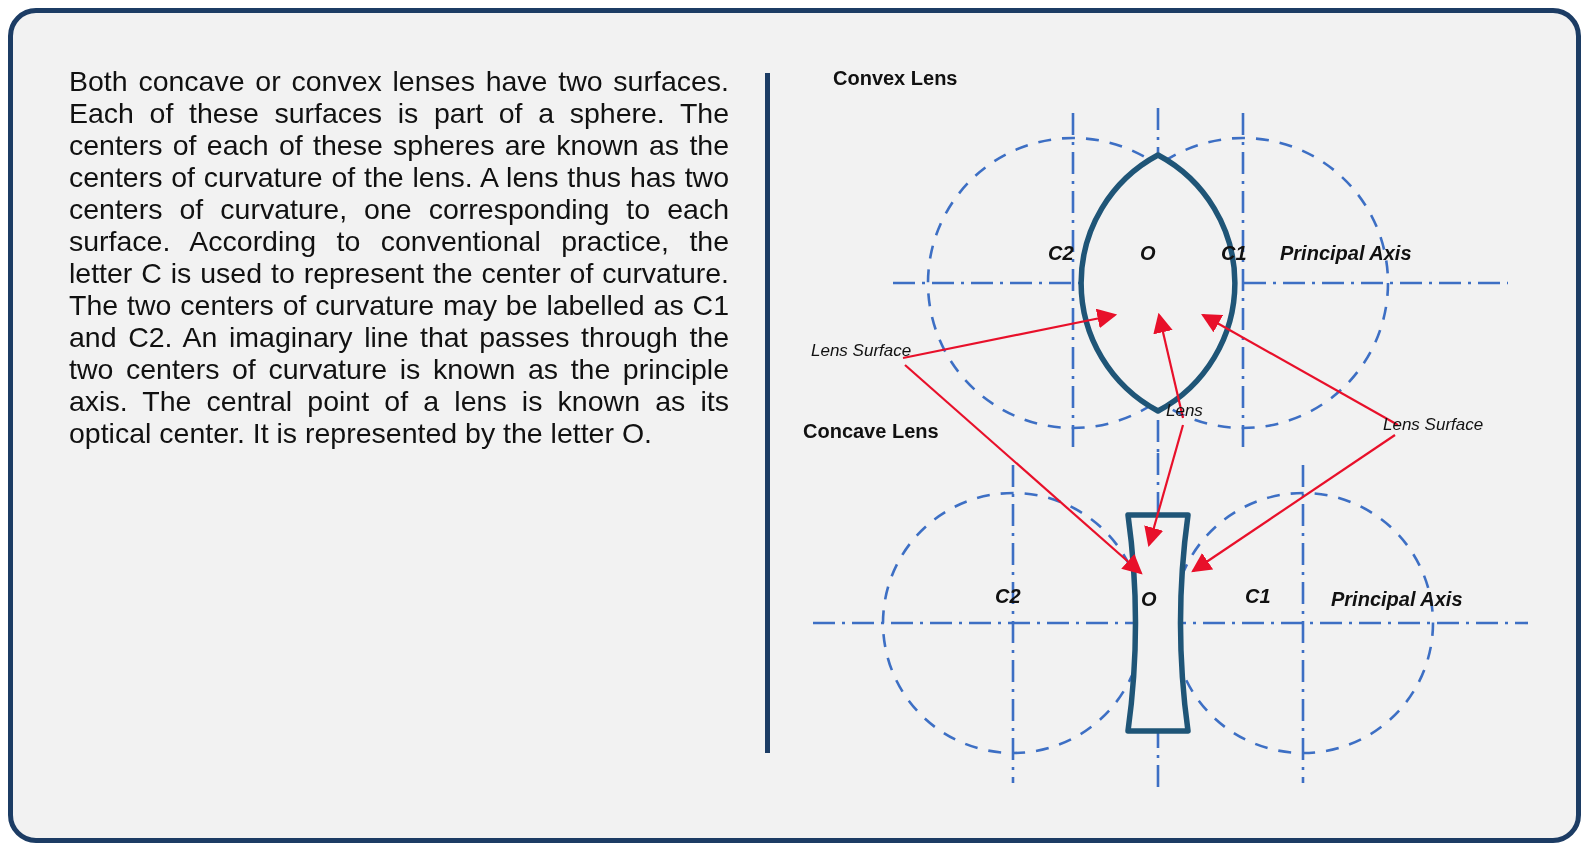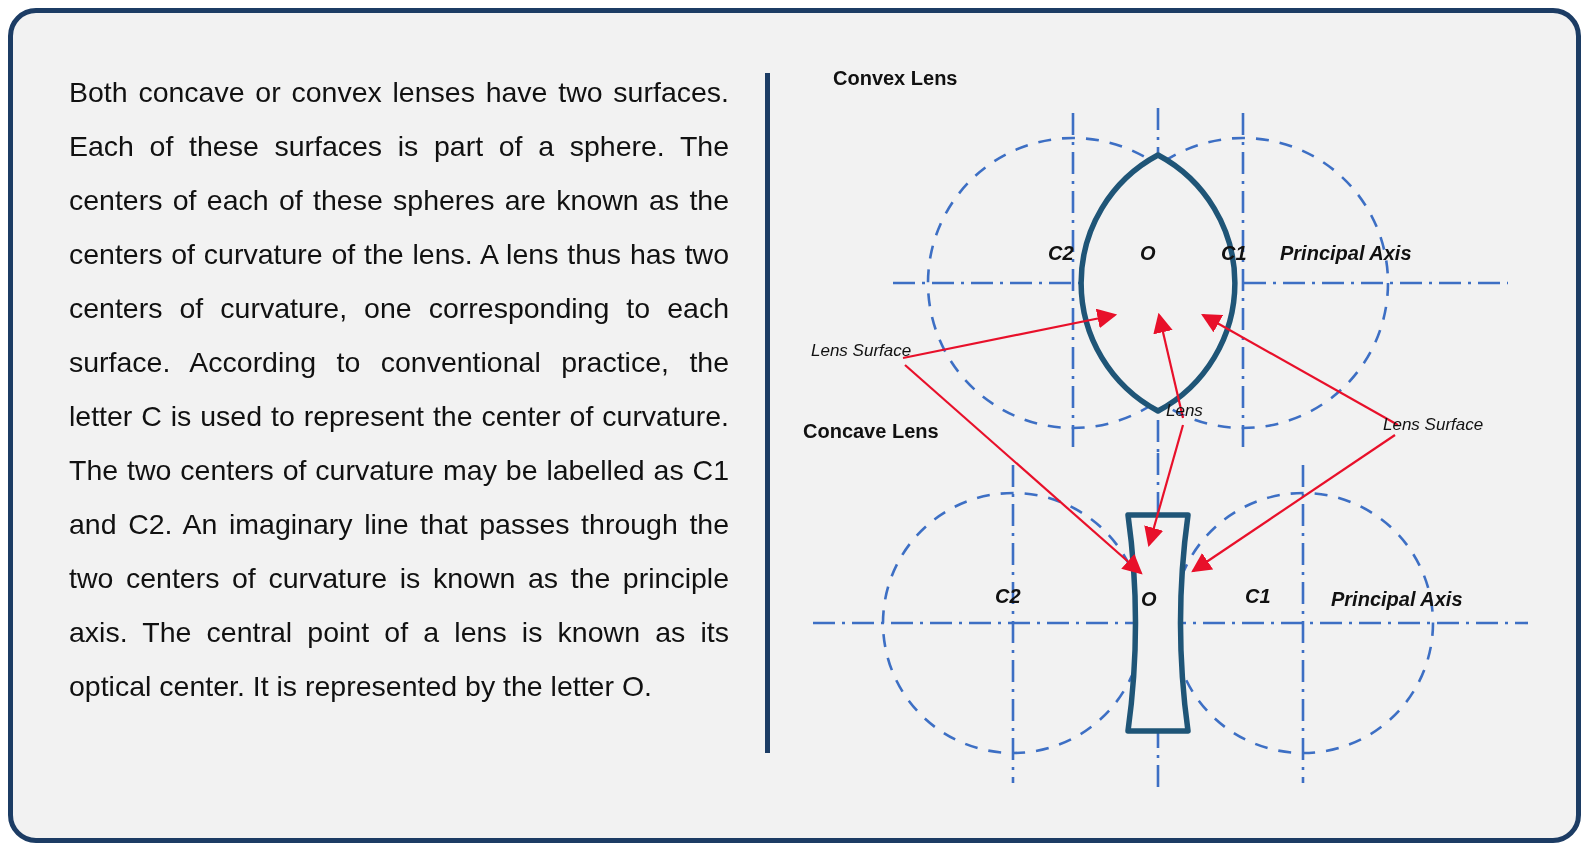--- a/index.html
+++ b/index.html
@@ -26,21 +26,21 @@
   }
   #text-panel {
     position: absolute;
     left: 56px;
     top: 52px;
     width: 660px;
     height: 730px;
   }
   #body-text {
     font-size: 28.5px;
-    line-height: 54px;
+    line-height: 32px;
     color: #111111;
     text-align: justify;
     text-justify: inter-word;
     white-space: pre-wrap;
     margin: 0;
   }
   #divider {
     position: absolute;
     left: 752px;
     top: 60px;

